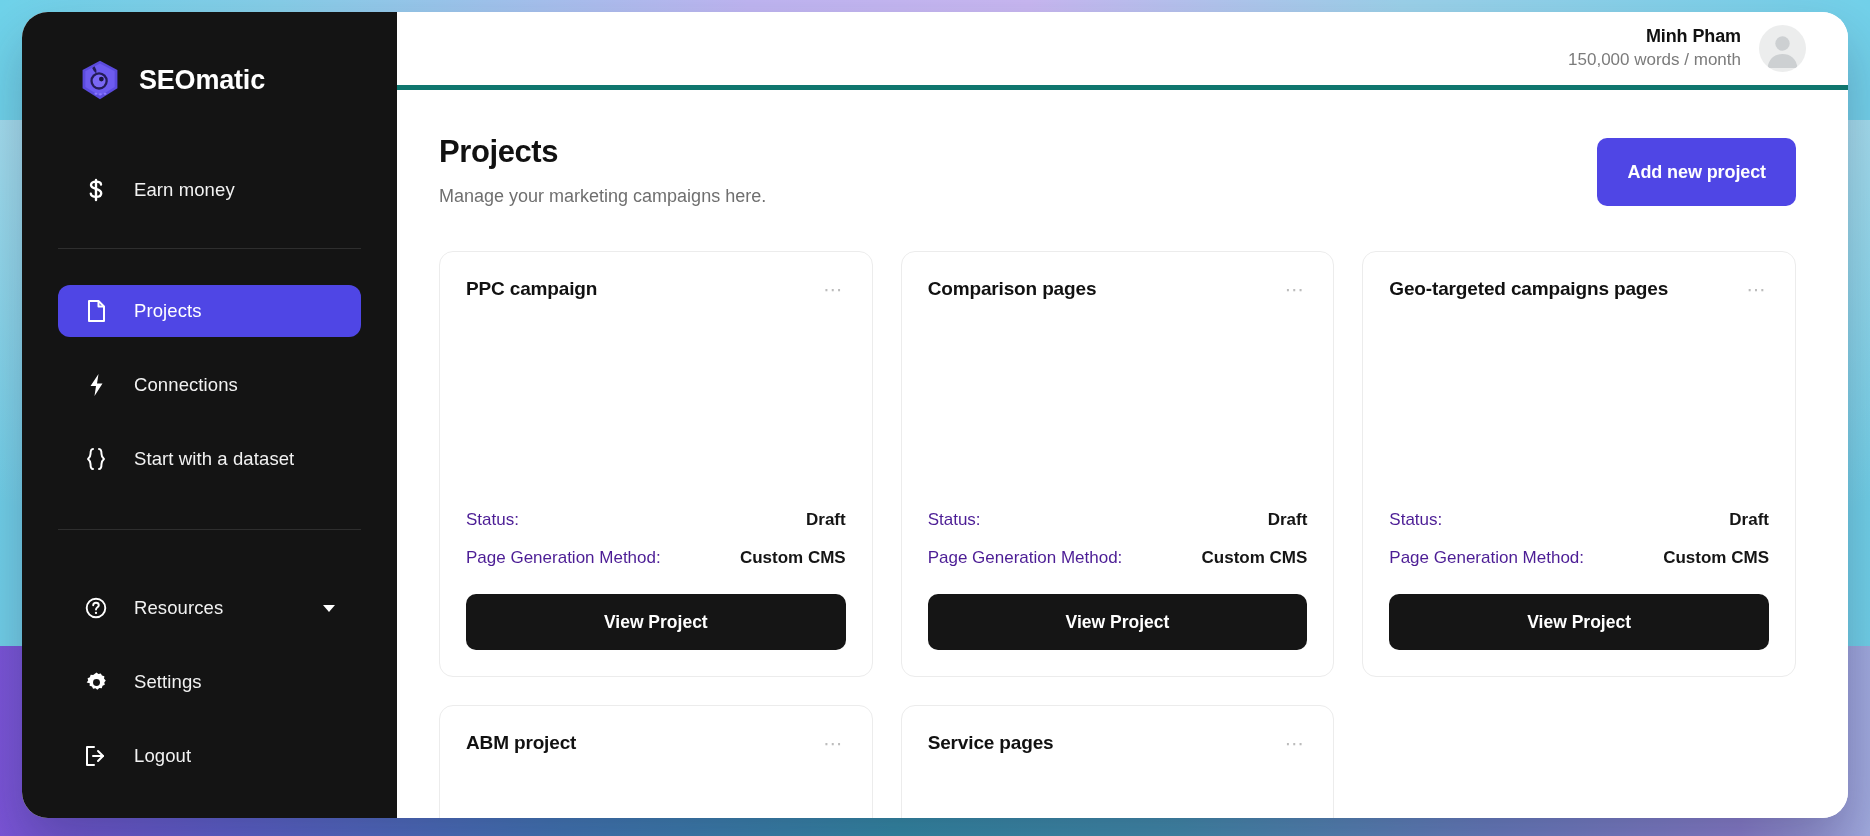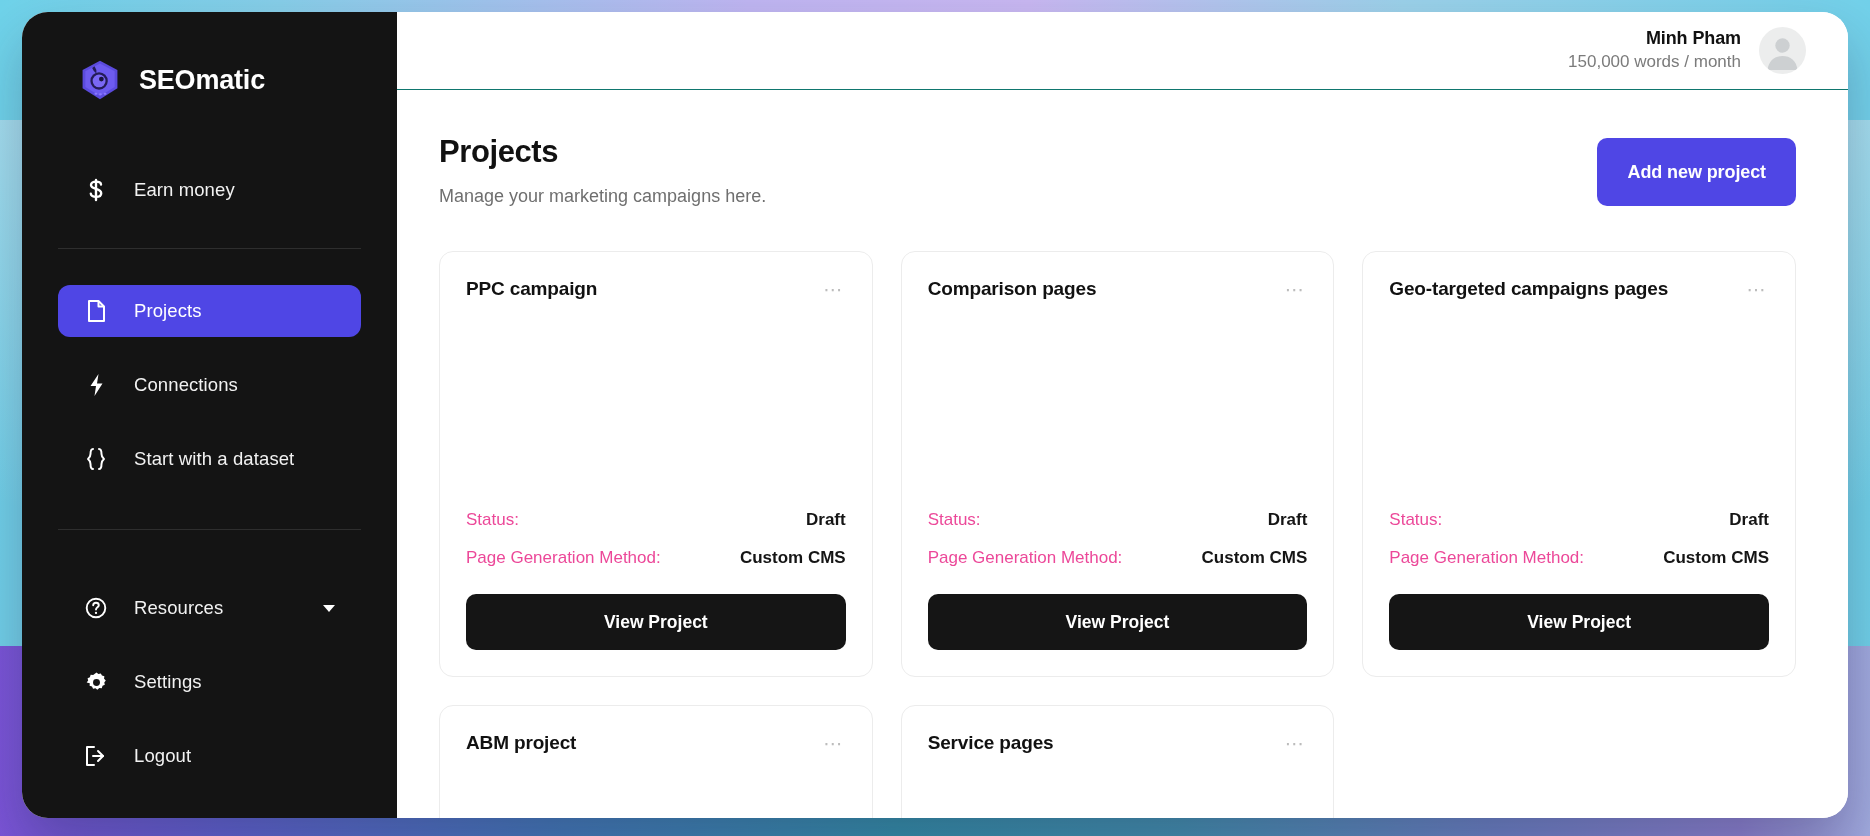--- a/index.html
+++ b/index.html
@@ -128,21 +128,21 @@
     flex: 1;
     background: #ffffff;
     display: flex;
     flex-direction: column;
     min-width: 0;
   }
 
   #topbar {
     height: 78px;
     flex: 0 0 78px;
-    border-bottom: 1px solid #0f766e;
+    border-bottom: 5px solid #0f766e;
     display: flex;
     align-items: center;
     justify-content: flex-end;
     padding-right: 42px;
     box-sizing: border-box;
   }
   .user-text { text-align: right; margin-right: 18px; }
   .user-name {
     font-size: 18px;
     font-weight: 700;
@@ -244,21 +244,21 @@
     padding: 2px 2px 8px 10px;
   }
   .card-spacer { flex: 1; }
 
   .meta-row {
     display: flex;
     align-items: baseline;
     justify-content: space-between;
     margin-bottom: 18px;
   }
-  .meta-k { font-size: 17px; color: #ec4899; }
+  .meta-k { font-size: 17px; color: #4c1d95; }
   .meta-v { font-size: 17px; color: #151515; font-weight: 600; }
 
   .btn-view {
     margin-top: 8px;
     background: #151515;
     color: #fff;
     border: none;
     border-radius: 10px;
     height: 56px;
     width: 100%;

